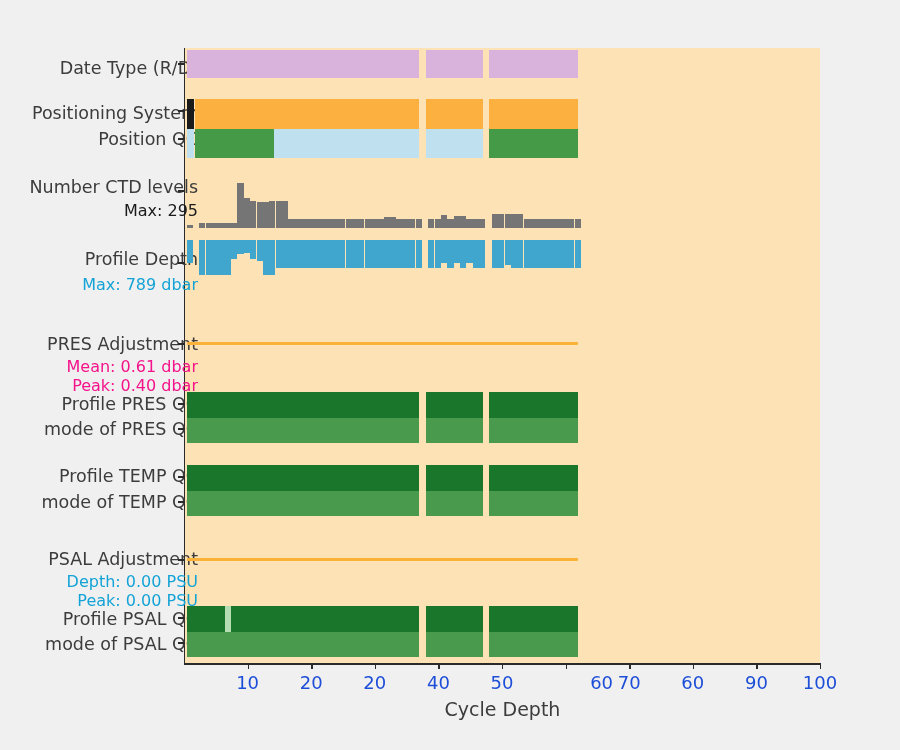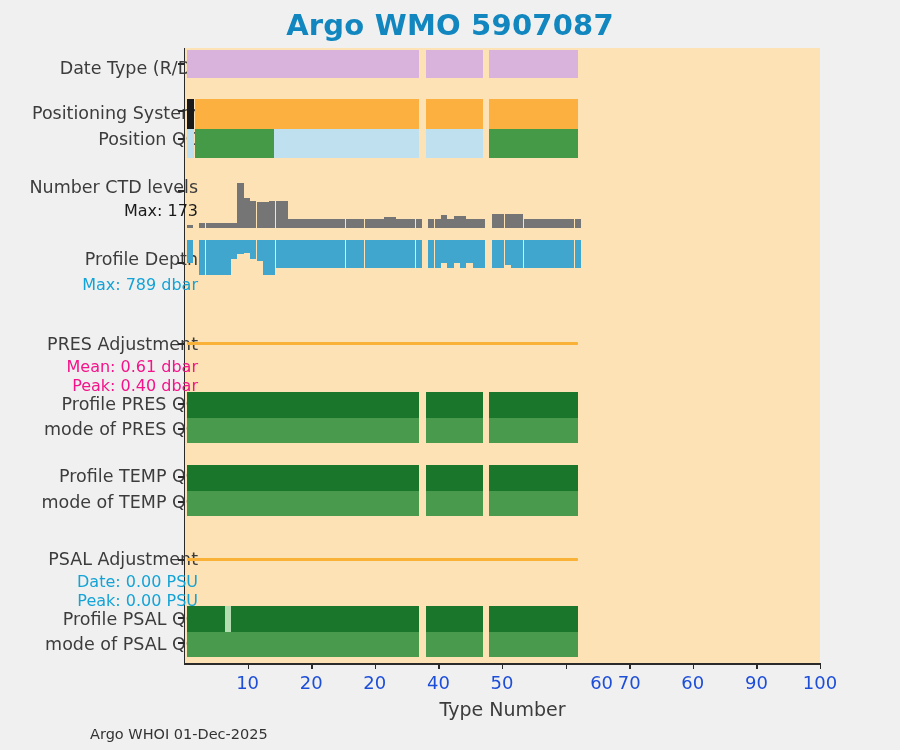--- a/index.html
+++ b/index.html
@@ -55,42 +55,41 @@
   .seg{position:absolute;top:0;height:100%;}
   .vbar{position:absolute;bottom:0;}
   .vbar.down{position:absolute;top:0;}
   .hline{position:absolute;height:3px;border-radius:1px;}
 </style>
 </head>
 <body>
 
 <div id="root">
 
-  <div class="title">Argo WMO 5907087</div>
 
   <div class="plot"></div>
   <div class="axisline"></div>
 
   <div id="labels">
       <div class="lbl " style="top: 60px;">Date Type (R/D)</div>
       <div class="lbl " style="top: 105px;">Positioning System</div>
       <div class="lbl " style="top: 131px;">Position QC</div>
       <div class="lbl " style="top: 179px;">Number CTD levels</div>
-      <div class="lbl sub black" style="top: 203px;">Max: 173</div>
+      <div class="lbl sub black" style="top: 203px;">Max: 295</div>
       <div class="lbl " style="top: 251px;">Profile Depth</div>
       <div class="lbl sub cyan" style="top: 277px;">Max:  789 dbar</div>
       <div class="lbl " style="top: 336px;">PRES Adjustment</div>
       <div class="lbl sub pink" style="top: 359px;">Mean: 0.61 dbar</div>
       <div class="lbl sub pink" style="top: 378px;">Peak: 0.40 dbar</div>
       <div class="lbl " style="top: 396px;">Profile PRES QC</div>
       <div class="lbl " style="top: 421px;">mode of PRES QC</div>
       <div class="lbl " style="top: 468px;">Profile TEMP QC</div>
       <div class="lbl " style="top: 494px;">mode of TEMP QC</div>
       <div class="lbl " style="top: 551px;">PSAL Adjustment</div>
-      <div class="lbl sub cyan" style="top: 574px;">Date: 0.00 PSU</div>
+      <div class="lbl sub cyan" style="top: 574px;">Depth: 0.00 PSU</div>
       <div class="lbl sub cyan" style="top: 593px;">Peak: 0.00 PSU</div>
       <div class="lbl " style="top: 611px;">Profile PSAL QC</div>
       <div class="lbl " style="top: 636px;">mode of PSAL QC</div>
     </div>
 
   <div id="yticks">
       <div class="ytick" style="top: 63px;"></div>
       <div class="ytick" style="top: 110px;"></div>
       <div class="ytick" style="top: 138px;"></div>
       <div class="ytick" style="top: 190px;"></div>
@@ -298,16 +297,15 @@
       <div class="tick" style="left: 629.2px;"></div>
       <div class="ticklabel" style="left: 629.2px;">70</div>
       <div class="tick" style="left: 692.8px;"></div>
       <div class="ticklabel" style="left: 692.8px;">60</div>
       <div class="tick" style="left: 756.4px;"></div>
       <div class="ticklabel" style="left: 756.4px;">90</div>
       <div class="tick" style="left: 820px;"></div>
       <div class="ticklabel" style="left: 820px;">100</div>
     </div>
 
-  <div class="xaxis-title">Type Number</div>
-  <div class="footer">Argo WHOI 01-Dec-2025</div>
+  <div class="xaxis-title">Cycle Depth</div>
 
 </div>
 
 </body></html>

